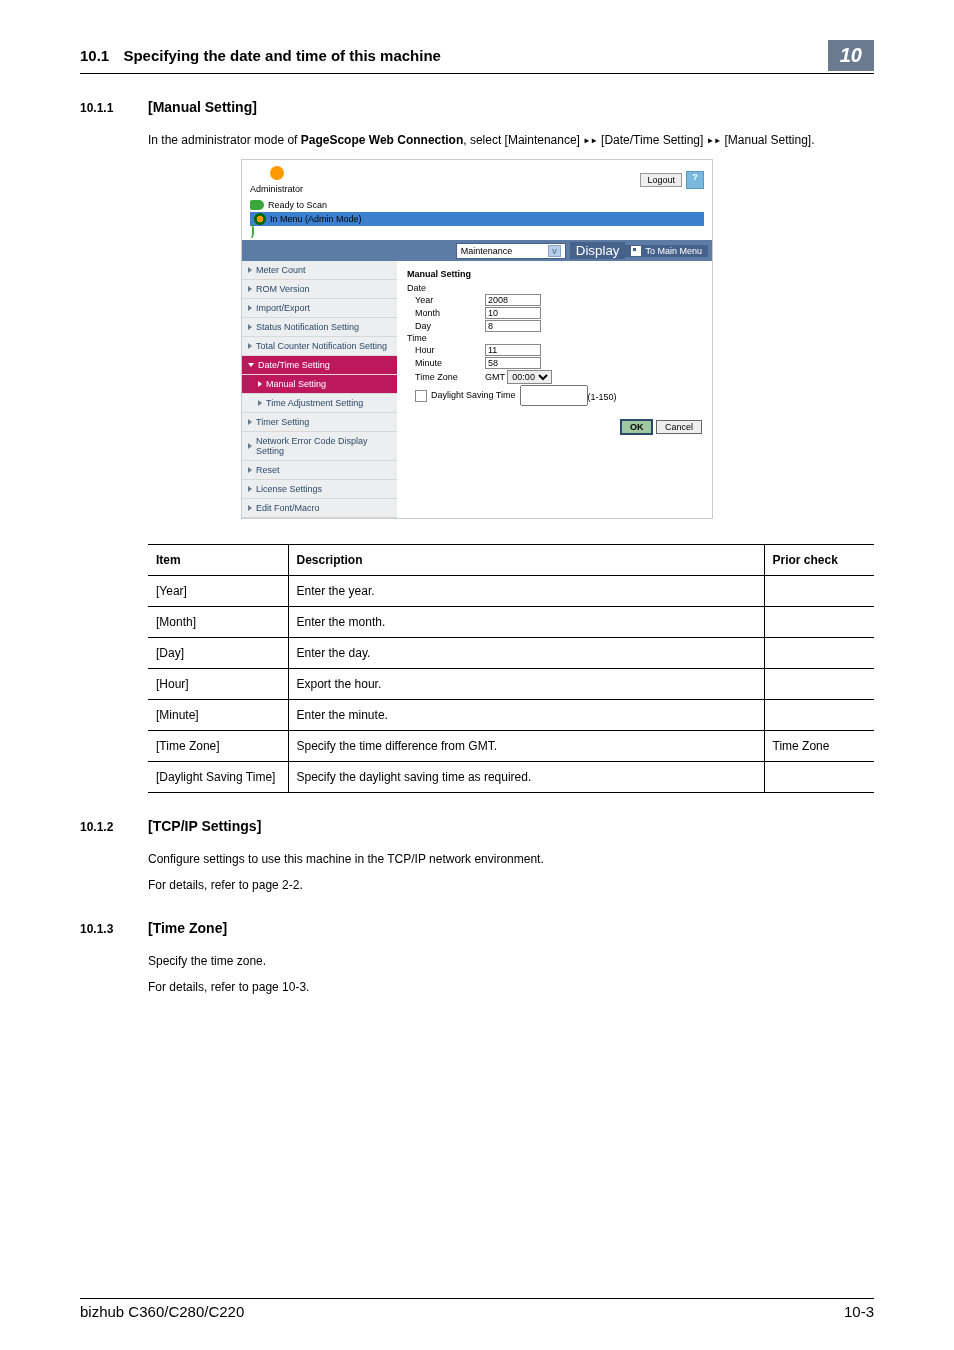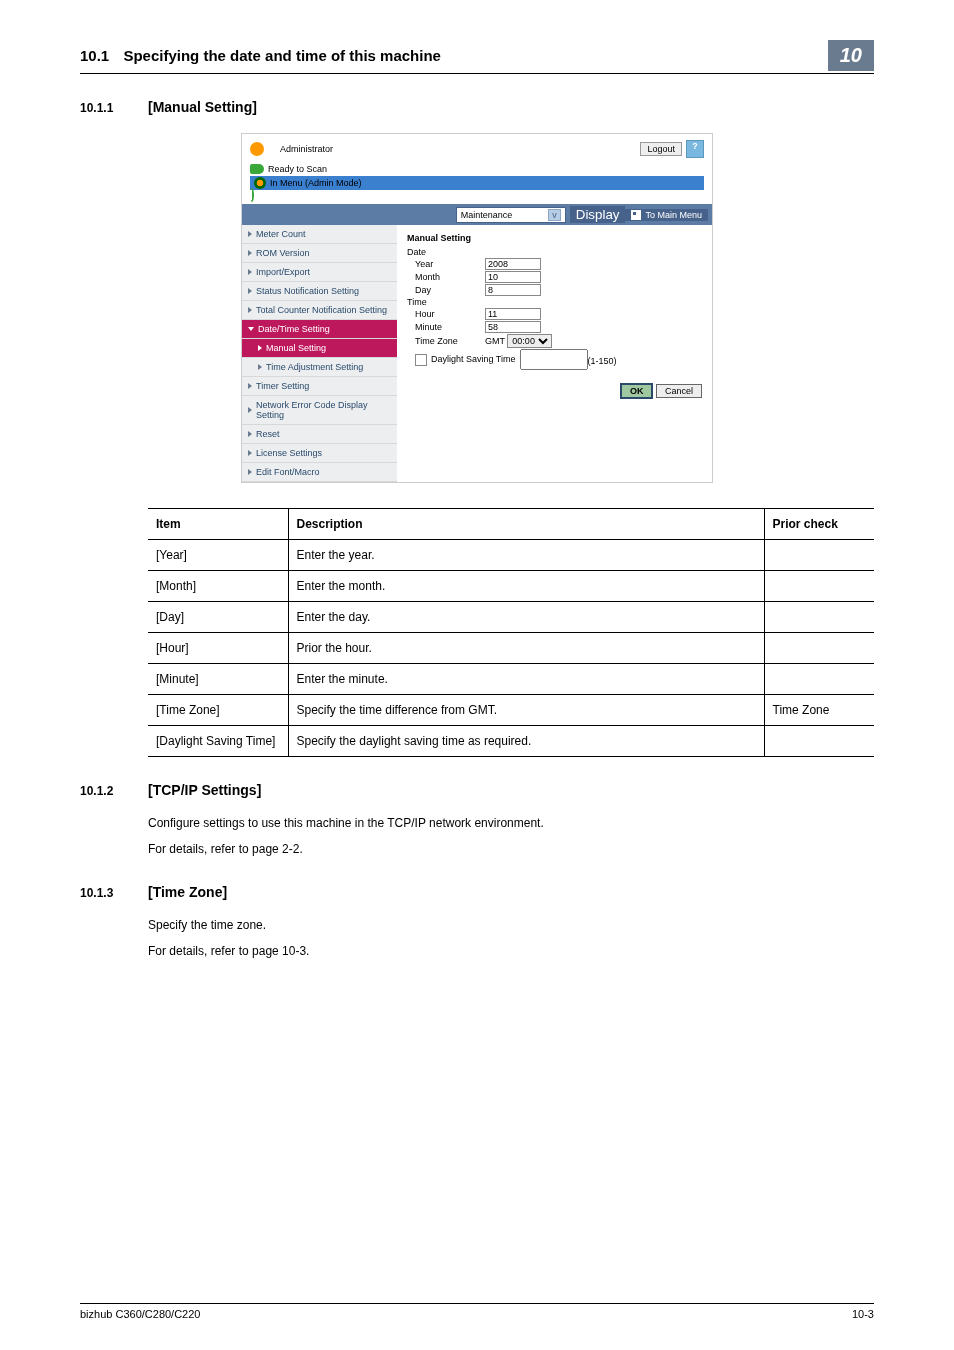--- a/index.html
+++ b/index.html
@@ -73,21 +73,21 @@
     border: 1px solid #ccc;
     background: #fff;
     font-size: 9px;
   }
   .inset-top {
     display: flex;
     justify-content: space-between;
     padding: 6px 8px;
     align-items: center;
   }
-  .inset-top-left { display:flex; align-items:center; gap:16px; }
+  .inset-top-left { display:flex; align-items:center; gap:4px;flex-direction:column; }
   .admin-icon { width:14px; height:14px; border-radius:50%; background:#f90; display:inline-block; }
   .inset-top-right { display:flex; gap:4px; align-items:center; }
   .logout-btn { background:#eee; border:1px solid #999; padding:1px 6px; font-size:9px; }
   .help-btn { background:#7ab8e0; color:#fff; width:16px; height:16px; text-align:center; border:1px solid #5a98c0; font-weight:bold;}
   .status-row { display:flex; justify-content:space-between; padding:0 8px 4px 8px;flex-direction:column; }
   .status-left { display:flex; flex-direction:column; gap:2px; }
   .status-pill { display:flex; align-items:center; gap:4px; }
   .status-ready-icon { width:14px; height:10px; background:#39a839; border-radius:2px 5px 5px 2px; display:inline-block;}
   .status-menu { background:#3b7fcf; color:#000; padding:1px 4px; display:flex; align-items:center; gap:4px; }
   .menu-icon { width:12px; height:12px; background:radial-gradient(circle at 50% 50%, #f90 40%, #060 42%); border-radius:50%; display:inline-block;}
@@ -166,21 +166,21 @@
   table.desc col.c1 { width: 140px; }
   table.desc col.c3 { width: 110px; }
   table.desc .vsep-right { border-right: 1px solid #000; }
 
   .footer {
     position: absolute;
     bottom: 30px;
     left: 80px;
     right: 80px;
     border-top: 1px solid #000;
-    font-size: 11px;
+    font-size: 15px;
     padding-top: 4px;
     display:flex;
     justify-content:space-between;
   }
 </style>
 </head>
 <body>
 
 <div class="page">
 
@@ -192,20 +192,25 @@
     </div>
     <div class="top-header-right">
       <span class="chapter-badge">10</span>
     </div>
   </div>
 
   
   <div class="section-row">
     <div class="num">10.1.1</div>
     <h2 class="section-title">[Manual Setting]</h2>
+  </div>
+  <div class="body-block">
+    <p>
+      In the administrator mode of <b>PageScope Web Connection</b>, select [Maintenance] <span class="arrow">▸▸</span> [Date/Time Setting] <span class="arrow">▸▸</span> [Manual Setting].
+    </p>
   </div>
 
   
   <div class="inset">
     <div class="inset-top">
       <div class="inset-top-left">
         <span class="admin-icon"></span>
         <span>Administrator</span>
       </div>
       <div class="inset-top-right">
@@ -366,21 +371,21 @@
             <td class="vsep-right">Enter the month.</td>
             <td></td>
           </tr>
         <tr>
             <td class="vsep-right">[Day]</td>
             <td class="vsep-right">Enter the day.</td>
             <td></td>
           </tr>
         <tr>
             <td class="vsep-right">[Hour]</td>
-            <td class="vsep-right">Prior the hour.</td>
+            <td class="vsep-right">Export the hour.</td>
             <td></td>
           </tr>
         <tr>
             <td class="vsep-right">[Minute]</td>
             <td class="vsep-right">Enter the minute.</td>
             <td></td>
           </tr>
         <tr>
             <td class="vsep-right">[Time Zone]</td>
             <td class="vsep-right">Specify the time difference from GMT.</td>

